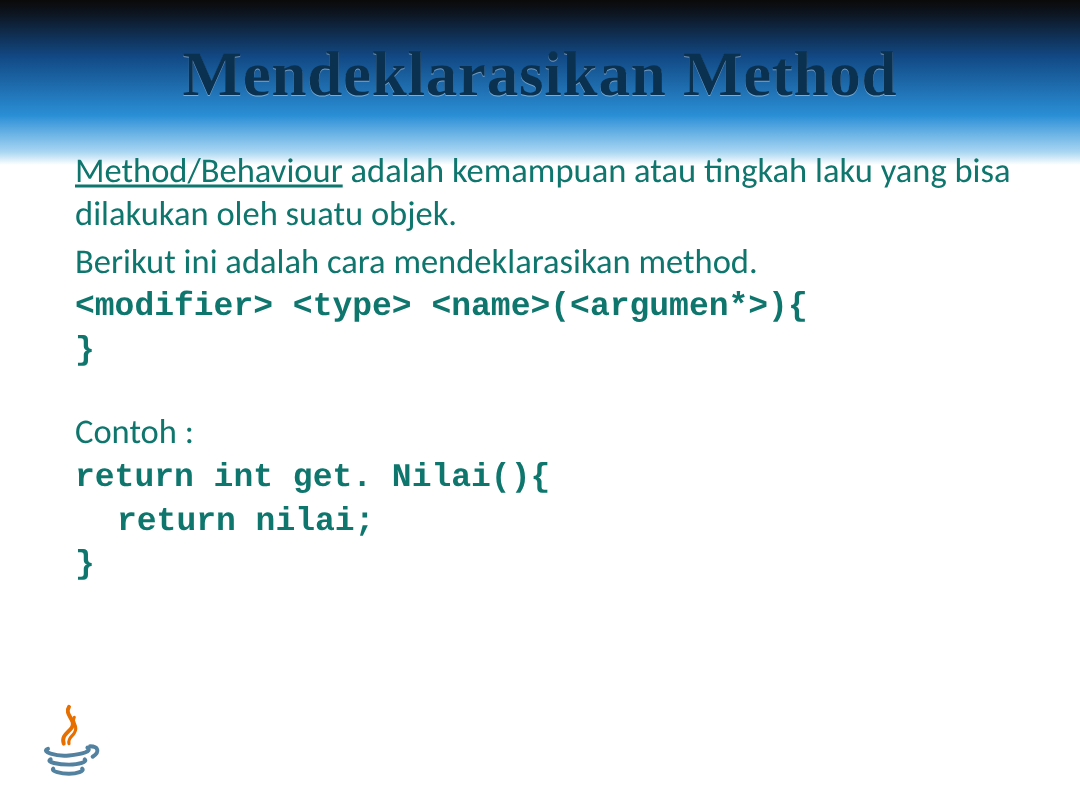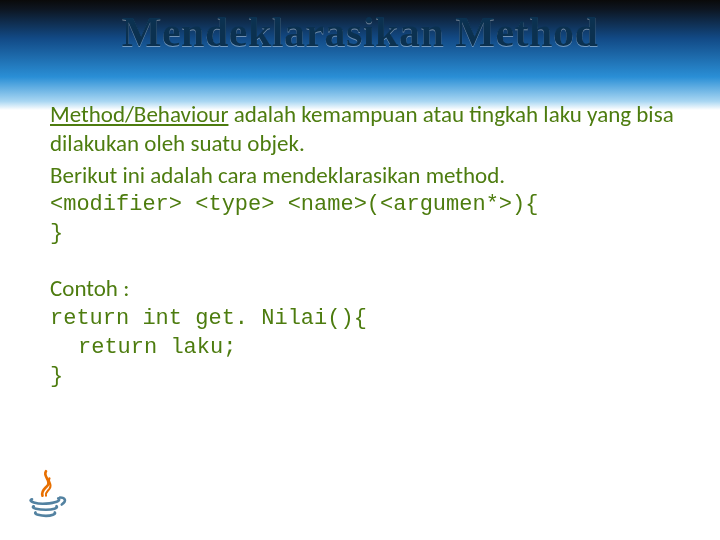--- a/index.html
+++ b/index.html
@@ -16,44 +16,44 @@
     background: linear-gradient(to bottom,
       #0a0a0a 0%,
       #0d1520 8%,
       #124a86 35%,
       #2a8fd6 70%,
       #a8d6f2 92%,
       #ffffff 100%);
   }
   .title {
     position: absolute;
-    top: 8px;
+    top: 26px;
     left: 0; right: 0;
     text-align: center;
     font-family: Candara, Constantia, "Segoe UI", serif;
     font-size: 42px;
     font-weight: 600;
     color: #0b3150;
     text-shadow: 0 1px 0 rgba(255,255,255,0.4);
     letter-spacing: 0.5px;
   }
   .content {
     position: absolute;
     top: 100px;
     left: 50px;
     right: 40px;
-    color: #4d7c0f;
+    color: #0f766e;
     font-size: 23px;
     line-height: 1.28;
   }
   .para1 { margin-bottom: 2px; }
   .underline { text-decoration: underline; }
   .code {
     font-family: "Courier New", Courier, monospace;
-    font-weight: normal;
+    font-weight: bold;
     white-space: pre;
     font-size: 22px;
     line-height: 1.32;
   }
   .indent { padding-left: 28px; }
   .gap { height: 26px; }
   .contoh { margin-top: 0; }
   .logo {
     position: absolute;
     left: 18px;
@@ -76,21 +76,21 @@
   </div>
   <div>Berikut ini adalah cara mendeklarasikan method.</div>
 
   <div class="code">&lt;modifier&gt; &lt;type&gt; &lt;name&gt;(&lt;argumen*&gt;){</div>
   <div class="code">}</div>
 
   <div class="gap"></div>
 
   <div class="contoh">Contoh :</div>
   <div class="code">return int get. Nilai(){</div>
-  <div class="code indent">return laku;</div>
+  <div class="code indent">return nilai;</div>
   <div class="code">}</div>
 </div>
 
 <div class="logo">
   <svg viewBox="0 0 64 64">
     <path d="M32 6 C28 12 38 16 34 22 C31 26 26 28 28 34" fill="none" stroke="#e76f00" stroke-width="3" stroke-linecap="round"></path>
     <path d="M36 14 C33 18 40 20 36 26 C34 29 31 30 32 34" fill="none" stroke="#e76f00" stroke-width="2.4" stroke-linecap="round"></path>
     <path d="M16 38 C10 40 22 44 32 43 C42 42 50 40 46 37" fill="none" stroke="#5382a1" stroke-width="3" stroke-linecap="round"></path>
     <path d="M18 46 C14 48 24 50 32 50 C40 50 46 48 44 46" fill="none" stroke="#5382a1" stroke-width="3" stroke-linecap="round"></path>
     <path d="M20 53 C18 55 26 57 32 57 C38 57 44 55 42 53" fill="none" stroke="#5382a1" stroke-width="3" stroke-linecap="round"></path>

